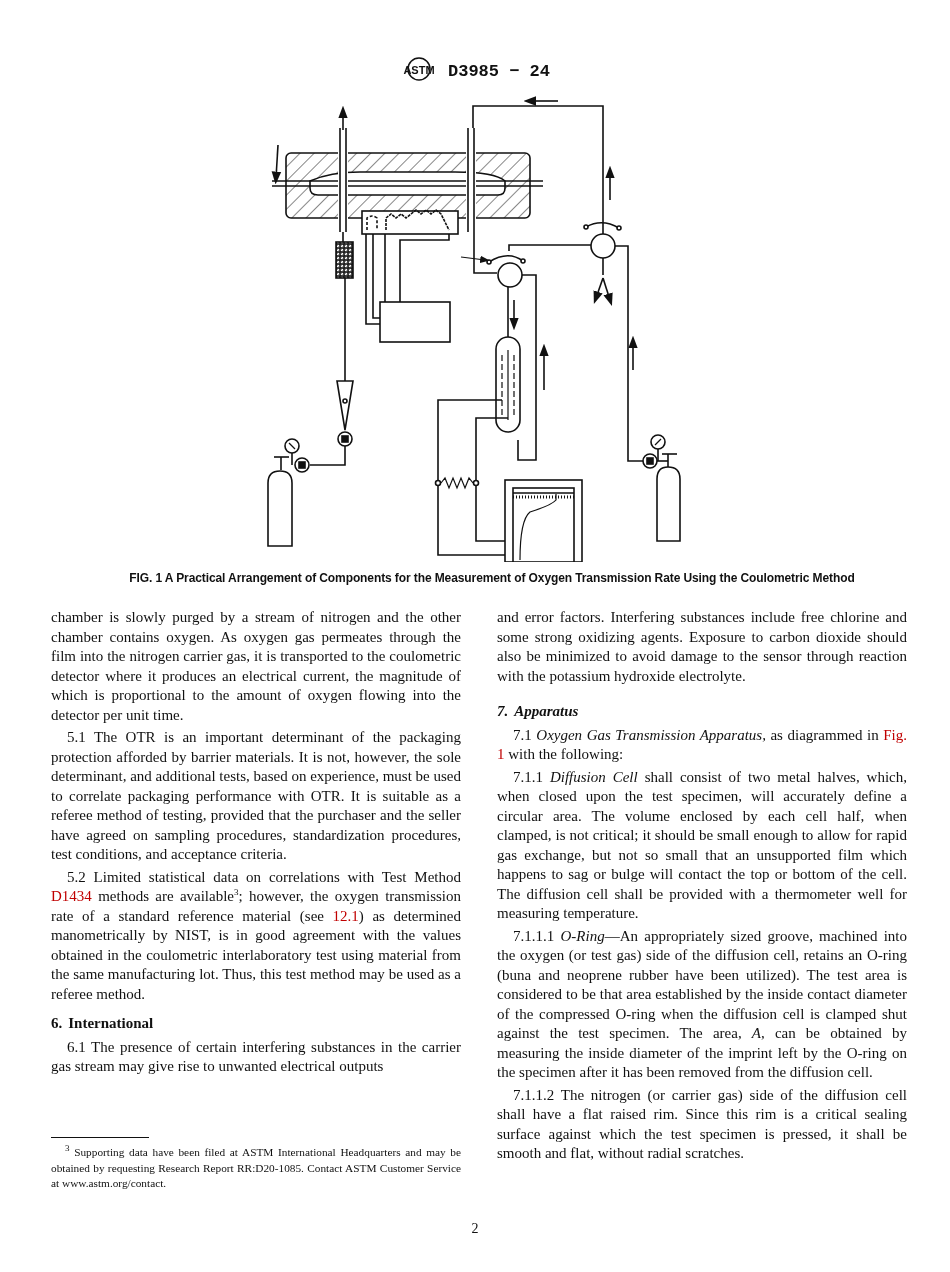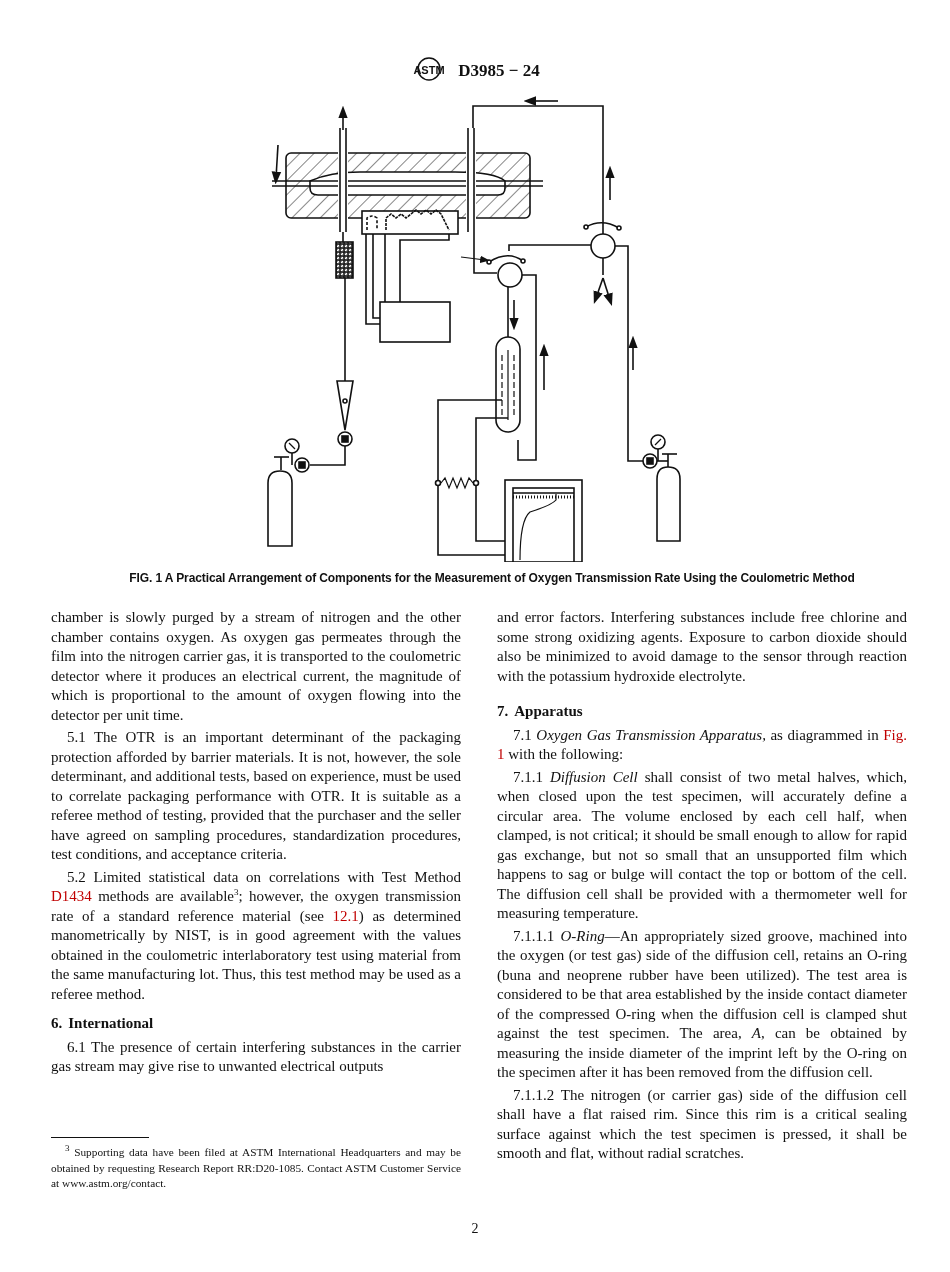--- a/index.html
+++ b/index.html
@@ -1,19 +1,19 @@
 <!DOCTYPE html>
 <html><head>
 <meta charset="utf-8">
 <style>
   html, body { margin: 0; padding: 0; background: #ffffff; }
   body { width: 950px; height: 1272px; position: relative; overflow: hidden; color: #111; }
   .header { position: absolute; top: 56px; left: 0; width: 950px; text-align: center; }
   .header .logo { display: inline-block; vertical-align: middle; margin-right: 6px; }
-  .header .doc-id { display: inline-block; vertical-align: middle; font-family: Liberation Serif, serif; font-weight: bold; font-size: 17px; }
+  .header .doc-id { display: inline-block; vertical-align: middle; font-family: Liberation Mono, monospace; font-weight: bold; font-size: 17px; }
   .figure { position: absolute; left: 260px; top: 92px; width: 460px; height: 470px; }
   .fig-caption { position: absolute; top: 571px; left: 0; width: 950px; text-align: center; font-family: "Liberation Sans", sans-serif; font-weight: bold; font-size: 12px; letter-spacing: -0.1px; padding-left: 17px; }
   .col { position: absolute; font-family: "Liberation Serif", serif; font-size: 15px; line-height: 19.5px; text-align: justify; }
   .col-left { left: 51px; top: 608px; width: 410px; }
   .col-right { left: 489px; top: 608px; width: 410px; margin-left: 8px; }
   .col p { margin: 0 0 3px 0; }
   .col p.ind { text-indent: 16px; }
   .col h2 { font-size: 15px; font-weight: bold; margin: 10px 0 4px 0; line-height: 19.5px; }
   .col h2 .num { margin-right: 6px; }
   .link { color: #c00000; }
@@ -167,20 +167,20 @@
 </div>
 
 <div class="fn-rule"></div>
 <div class="footnote">
   <p><sup>3</sup><span> Supporting data have been filed at ASTM International Headquarters and may be obtained by requesting Research Report RR:D20-1085. Contact ASTM Customer Service at www.astm.org/contact.</span></p>
 </div>
 
 <div class="col col-right">
   <p>and error factors. Interfering substances include free chlorine and some strong oxidizing agents. Exposure to carbon dioxide should also be minimized to avoid damage to the sensor through reaction with the potassium hydroxide electrolyte.</p>
 
-  <h2 style="margin-top:16px;"><span class="num">7.</span><span>Apparatus</span></h2>
+  <h2 style="margin-top:16px;font-style:italic;"><span class="num">7.</span><span>Apparatus</span></h2>
   <p class="ind"><span>7.1  </span><i>Oxygen Gas Transmission Apparatus,</i><span> as diagrammed in </span><span class="link">Fig. 1</span><span> with the following:</span></p>
   <p class="ind"><span>7.1.1 </span><i>Diffusion Cell</i><span> shall consist of two metal halves, which, when closed upon the test specimen, will accurately define a circular area. The volume enclosed by each cell half, when clamped, is not critical; it should be small enough to allow for rapid gas exchange, but not so small that an unsupported film which happens to sag or bulge will contact the top or bottom of the cell. The diffusion cell shall be provided with a thermometer well for measuring temperature.</span></p>
   <p class="ind"><span>7.1.1.1 </span><i>O-Ring</i><span>—An appropriately sized groove, machined into the oxygen (or test gas) side of the diffusion cell, retains an O-ring (buna and neoprene rubber have been utilized). The test area is considered to be that area established by the inside contact diameter of the compressed O-ring when the diffusion cell is clamped shut against the test specimen. The area, </span><i>A</i><span>, can be obtained by measuring the inside diameter of the imprint left by the O-ring on the specimen after it has been removed from the diffusion cell.</span></p>
   <p class="ind">7.1.1.2  The nitrogen (or carrier gas) side of the diffusion cell shall have a flat raised rim. Since this rim is a critical sealing surface against which the test specimen is pressed, it shall be smooth and flat, without radial scratches.</p>
 </div>
 
 <div class="page-number">2</div>
 
 </body></html>

